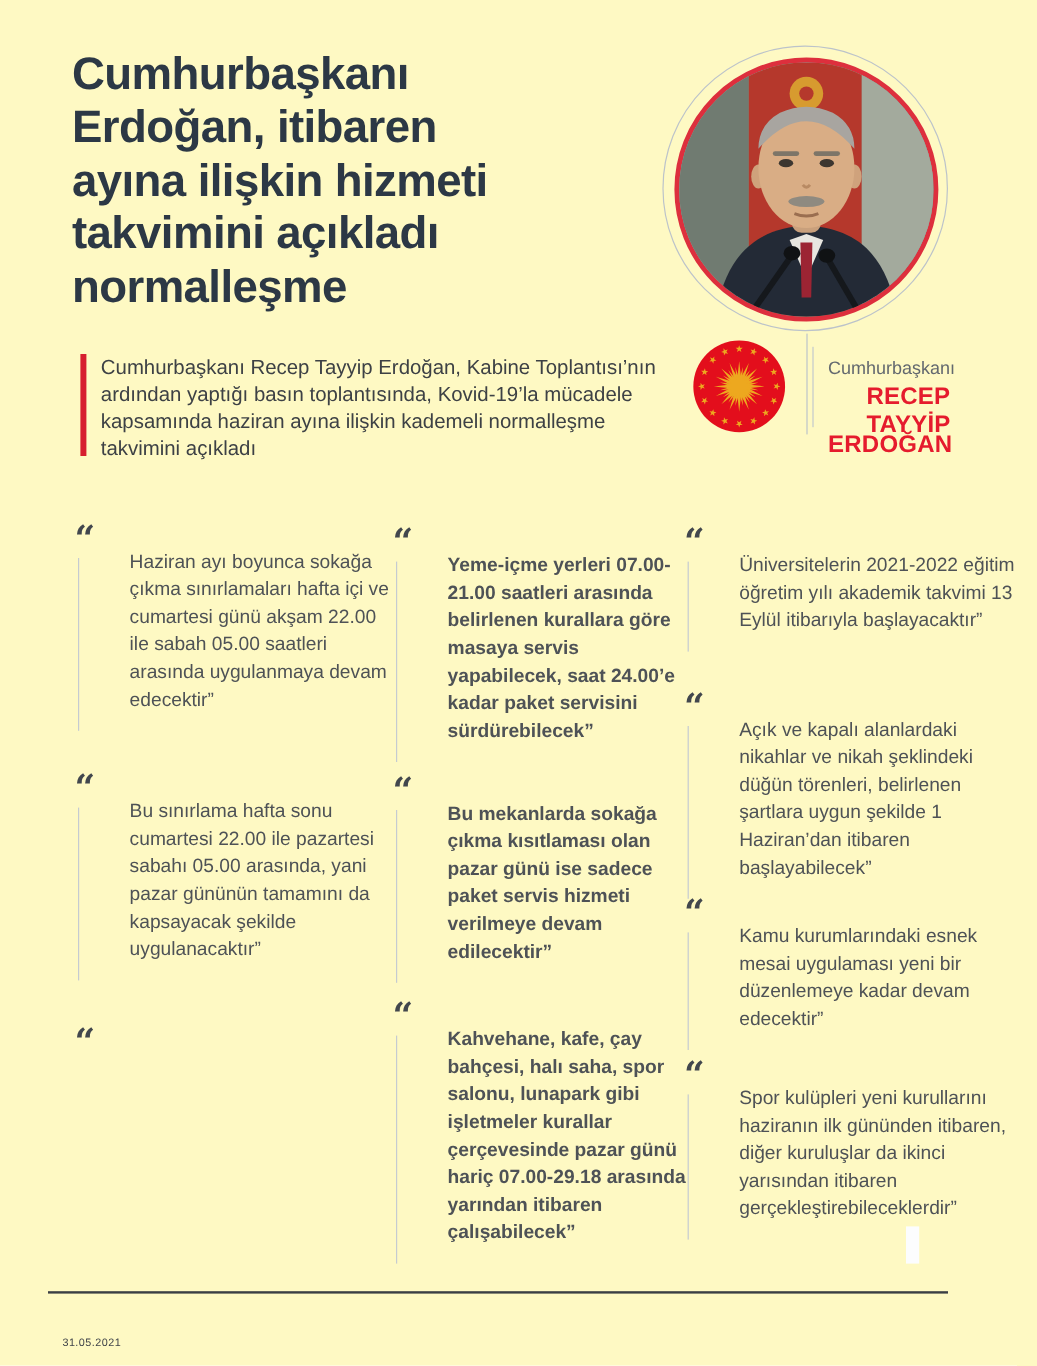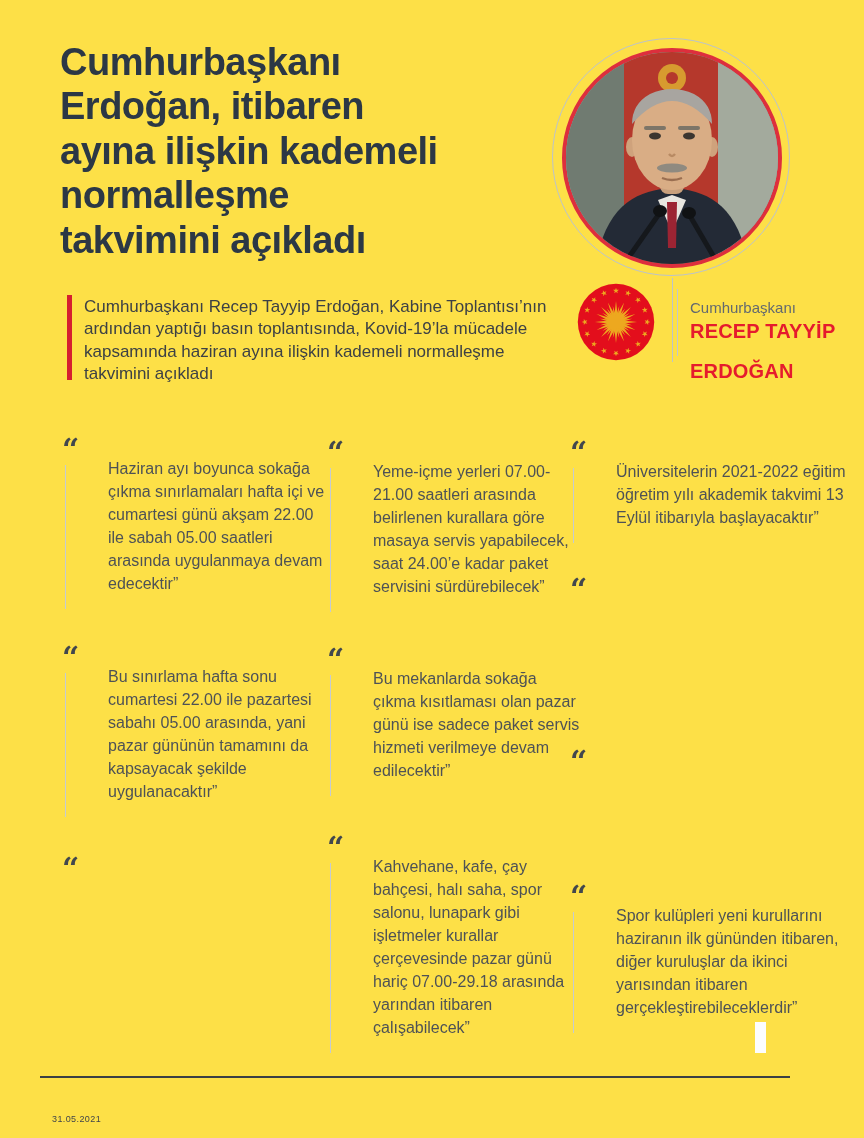--- a/index.html
+++ b/index.html
@@ -29,48 +29,48 @@
   
   .sub-bar{position:absolute; left:67px; top:295px; width:5px; height:85px;}
   .subtitle{
     position:absolute; left:84px; top:279px; width:478px;
     font-size:17px; font-weight:400; color:#3d4145; line-height:1.32;
   }
   
   .seal{position:absolute; left:577px; top:283px; width:78px; height:78px;}
   .seal-divider{position:absolute; left:677px; top:289px; width:1px; height:67px; background:#c2c8ce;}
   .speaker-title{position:absolute; left:690px; top:299px; font-size:15px; color:#63696f;}
-  .speaker-name1{position:absolute; left:690px; top:320px; font-size:20px; font-weight:800; letter-spacing:0.2px;}
+  .speaker-name1{position:absolute; left:722px; top:320px; font-size:20px; font-weight:800; letter-spacing:0.2px;}
   .speaker-name2{position:absolute; left:690px; top:360px; font-size:20px; font-weight:800; letter-spacing:0.2px;}
   
   .quote{position:absolute; display:flex; gap:8px;}
   .qcol{display:flex; flex-direction:column; flex:0 0 22px; width:22px;}
   .qmark{
     font-family:"DejaVu Serif", serif; font-weight:bold;
     font-size:30px; line-height:18px; color:#42474d;
   }
   .qline{flex:1 1 auto; width:1px; background:#c5cbd1; margin:6px 0 2px 3px;}
   .qtext{margin:16px; font-size:16px; line-height:1.44; color:#4e5256;}
-  .w1 .qtext{width:222px;} .w2 .qtext{width:208px;} .w3 .qtext{width:232px;}
+  .w1 .qtext{width:222px;} .w2 .qtext{width:208px;font-weight:bold;} .w3 .qtext{width:232px;}
   
   .rule{position:absolute; left:40px; top:1076px; width:750px; height:2px; background:#3b3f44;}
   .date{position:absolute; left:52px; top:1086px; font-size:9px; color:#41454a; letter-spacing:0.4px;margin-top:28px;}
   .white-mark{position:absolute; left:755px; top:1022px; width:11px; height:31px; background:#fcfdfe;}
 </style>
 </head>
 <body>
 
-<div id="canvas" style="background: #fde047;">
+<div id="canvas" style="background: #fef9c3;">
 
   <div class="title" style="color: rgb(44, 56, 69);">
     <div>Cumhurbaşkanı</div>
     <div>Erdoğan, itibaren</div>
-    <div>ayına ilişkin kademeli</div>
+    <div>ayına ilişkin hizmeti</div>
+    <div>takvimini açıkladı</div>
     <div>normalleşme</div>
-    <div>takvimini açıkladı</div>
   </div>
 
   <div class="ring"></div>
   <div class="photo">
     <svg width="212" height="212" viewBox="0 0 212 212">
       <rect x="0" y="0" width="212" height="212" fill="#8f988c"></rect>
       <rect x="0" y="0" width="58" height="212" fill="#707b71"></rect>
       <rect x="152" y="0" width="60" height="212" fill="#a3aa9d"></rect>
       <rect x="58" y="0" width="94" height="212" fill="#b5382c"></rect>
       <circle cx="106" cy="26" r="14" fill="#d79b2f"></circle>
@@ -175,26 +175,28 @@
         <span class="qmark">“</span>
         <span class="qline"></span>
       </div>
     <p class="qtext">Üniversitelerin 2021-2022 eğitim öğretim yılı akademik takvimi 13 Eylül itibarıyla başlayacaktır”</p>
   </div>
   <div class="quote w3" style="left:570px;top:581px;">
     <div class="qcol">
         <span class="qmark">“</span>
         <span class="qline"></span>
       </div>
+    <p class="qtext">Açık ve kapalı alanlardaki nikahlar ve nikah şeklindeki düğün törenleri, belirlenen şartlara uygun şekilde 1 Haziran’dan itibaren başlayabilecek”</p>
   </div>
   <div class="quote w3" style="left:570px;top:753px;">
     <div class="qcol">
         <span class="qmark">“</span>
         <span class="qline"></span>
       </div>
+    <p class="qtext">Kamu kurumlarındaki esnek mesai uygulaması yeni bir düzenlemeye kadar devam edecektir”</p>
   </div>
   <div class="quote w3" style="left:570px;top:888px;">
     <div class="qcol">
         <span class="qmark">“</span>
         <span class="qline"></span>
       </div>
     <p class="qtext">Spor kulüpleri yeni kurullarını haziranın ilk gününden itibaren, diğer kuruluşlar da ikinci yarısından itibaren gerçekleştirebileceklerdir”</p>
   </div>
 
   <div class="white-mark"></div>

